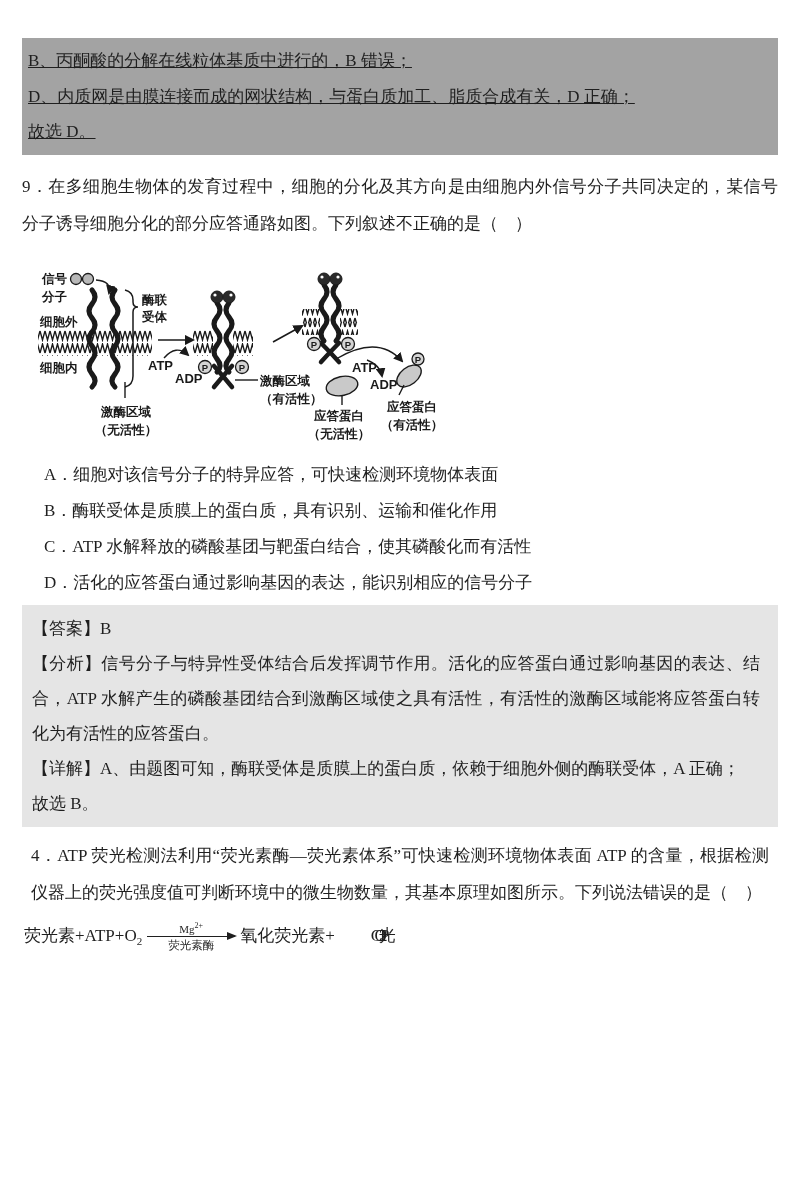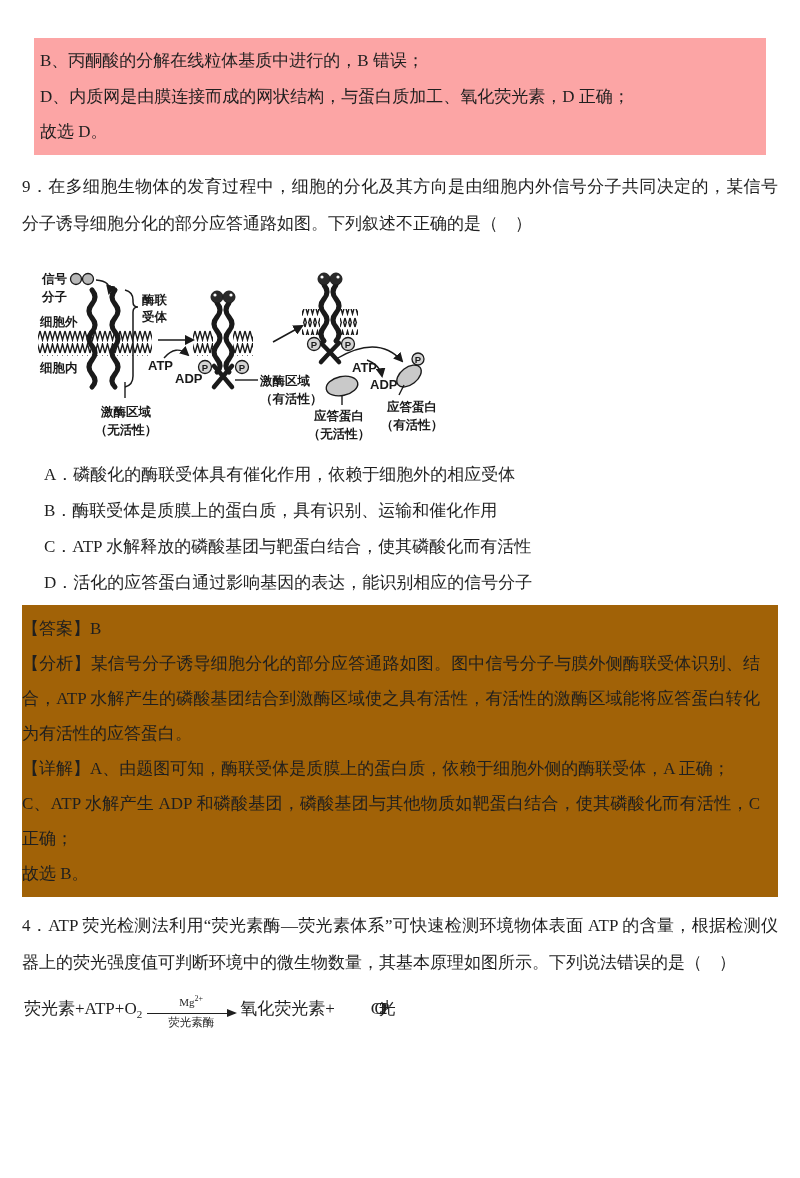--- a/index.html
+++ b/index.html
@@ -4,71 +4,72 @@
 <style>
   html,body{margin:0;padding:0;background:#ffffff;}
   body{
     width:800px;
     font-family:"Liberation Serif","DejaVu Serif",serif;
     color:#1f1f1f;
     font-size:17px;
   }
   .page{padding-top:38px;}
   .blk{
-    margin:0 34px;
-    background:#fca5a5;
+    margin:0 22px;
+    background:#a3a3a3;
     padding:5px 4px 5px 6px;
+    text-decoration:underline;
   }
   .blk p{margin:0;line-height:35.5px;}
-  .ans-blk{margin:4px 22px 4px;background:#a16207;padding:6px 4px 6px 0;}
+  .ans-blk{margin:4px 22px 4px;background:#e5e5e5;padding:6px 4px 6px 10px;}
   .ans-blk p{margin:0;line-height:35px;text-align:justify;padding-right:14px;}
   .stem{margin:13px 22px 0;line-height:37px;text-align:justify;}
   .stem p{margin:0;}
   .options{margin:6px 24px 0 44px;}
   .options p{margin:0;line-height:36px;}
   .diagram-wrap{margin:22px 0 4px 30px;}
   svg text{
     font-family:"Liberation Sans","DejaVu Sans",sans-serif;
     font-weight:bold;
     font-size:12.5px;
     fill:#1a1a1a;
   }
   svg text.en{font-size:13px;}
   svg text.pmark{font-size:9.5px;}
   .q4{margin:10px 22px 0;line-height:37px;text-align:justify;}
-  .q4 p{margin:0;}
+  .q4 p{margin:9px;}
   .rxn{
     margin:8px 0 0 24px;
     display:flex;align-items:center;
     line-height:normal;
   }
   .rxn sub{font-size:11px;}
   .rxn-arrow{display:inline-flex;flex-direction:column;align-items:center;margin:0 5px;}
-  .rxn-top{font-size:11px;line-height:20px;}
+  .rxn-top{font-size:11px;line-height:12px;}
   .rxn-top sup{font-size:8px;}
   .rxn-line{position:relative;width:88px;height:0;border-top:1.6px solid #1f1f1f;margin:2px 0;}
   .rxn-line .ah{
     position:absolute;right:-2px;top:-5.4px;width:0;height:0;
     border-left:10px solid #1f1f1f;border-top:4.6px solid transparent;border-bottom:4.6px solid transparent;
   }
   .rxn-bot{font-size:11.5px;line-height:13px;}
   .garbled{
     margin-left:36px;
     letter-spacing:-0.45em;
     white-space:nowrap;
   }
 </style>
 </head>
 <body>
 
 <div class="page">
 
   <section class="blk">
     <p>B、丙酮酸的分解在线粒体基质中进行的，B 错误；</p>
-    <p>D、内质网是由膜连接而成的网状结构，与蛋白质加工、氧化荧光素，D 正确；</p>
+    <p>D、内质网是由膜连接而成的网状结构，与蛋白质加工、脂质合成有关，D 正确；</p>
     <p>故选 D。</p>
   </section>
 
   <section>
     <div class="stem">
         <p>9．在多细胞生物体的发育过程中，细胞的分化及其方向是由细胞内外信号分子共同决定的，某信号分子诱导细胞分化的部分应答通路如图。下列叙述不正确的是（　）</p>
       </div>
 
     <div class="diagram-wrap">
       <svg width="430" height="182" viewBox="0 0 430 182">
@@ -178,32 +179,31 @@
           <circle cx="388" cy="95" r="6" fill="#d4d4d4" stroke="#1a1a1a" stroke-width="1.3"></circle>
           <text class="pmark" x="388" y="99" text-anchor="middle">P</text>
           <path d="M374,121 L369,131" stroke="#1a1a1a" stroke-width="1.4"></path>
           <text x="382" y="147" text-anchor="middle">应答蛋白</text>
           <text x="382" y="165" text-anchor="middle">（有活性）</text>
         </g>
       </svg>
     </div>
 
     <div class="options">
-      <p>A．磷酸化的酶联受体具有催化作用，依赖于细胞外的相应受体</p>
+      <p>A．细胞对该信号分子的特异应答，可快速检测环境物体表面</p>
       <p>B．酶联受体是质膜上的蛋白质，具有识别、运输和催化作用</p>
       <p>C．ATP 水解释放的磷酸基团与靶蛋白结合，使其磷酸化而有活性</p>
       <p>D．活化的应答蛋白通过影响基因的表达，能识别相应的信号分子</p>
     </div>
   </section>
 
   <section class="ans-blk">
     <p>【答案】B</p>
-    <p>【分析】某信号分子诱导细胞分化的部分应答通路如图。图中信号分子与膜外侧酶联受体识别、结合，ATP 水解产生的磷酸基团结合到激酶区域使之具有活性，有活性的激酶区域能将应答蛋白转化为有活性的应答蛋白。</p>
+    <p>【分析】信号分子与特异性受体结合后发挥调节作用。活化的应答蛋白通过影响基因的表达、结合，ATP 水解产生的磷酸基团结合到激酶区域使之具有活性，有活性的激酶区域能将应答蛋白转化为有活性的应答蛋白。</p>
     <p>【详解】A、由题图可知，酶联受体是质膜上的蛋白质，依赖于细胞外侧的酶联受体，A 正确；</p>
-    <p>C、ATP 水解产生 ADP 和磷酸基团，磷酸基团与其他物质如靶蛋白结合，使其磷酸化而有活性，C 正确；</p>
     <p>故选 B。</p>
   </section>
 
   <section>
     <div class="q4">
         <p>4．ATP 荧光检测法利用“荧光素酶—荧光素体系”可快速检测环境物体表面 ATP 的含量，根据检测仪器上的荧光强度值可判断环境中的微生物数量，其基本原理如图所示。下列说法错误的是（　）</p>
       </div>
 
     <div class="rxn">
       <span><span>荧光素+ATP+O</span><sub>2</sub></span>

